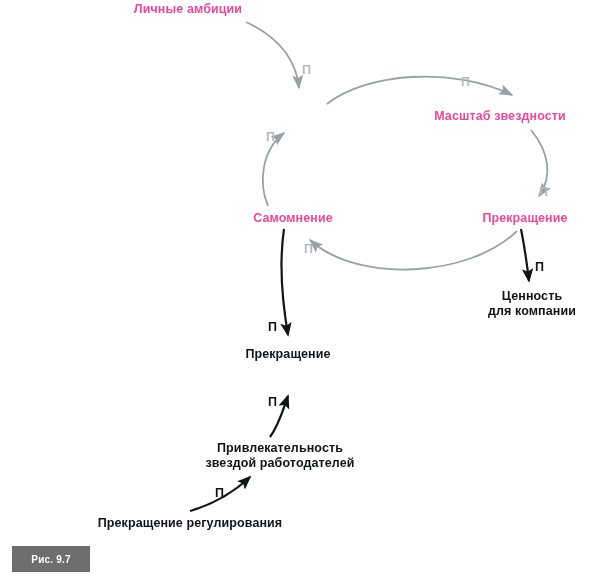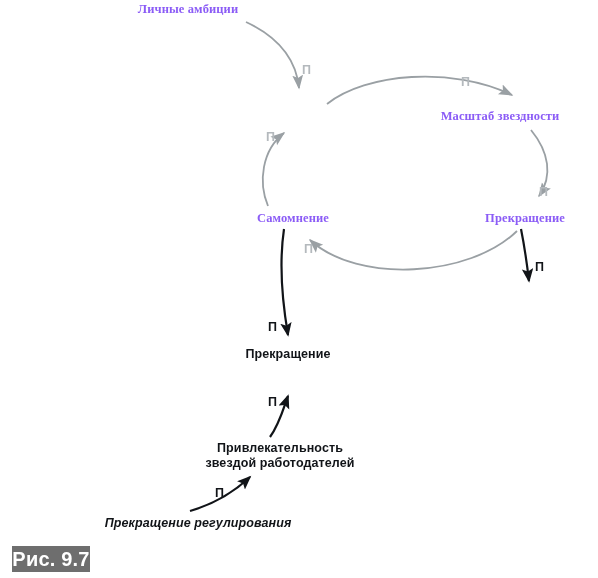--- a/index.html
+++ b/index.html
@@ -28,22 +28,21 @@
     position: absolute;
     font-family: "Liberation Sans", sans-serif;
     font-weight: bold;
     font-size: 12.5px;
     line-height: 15px;
     text-align: center;
     white-space: nowrap;
     letter-spacing: 0.1px;
   }
   .node-label.gray {
-    color: #8b5cf6;
-    font-family: Liberation Serif, serif;
+    color: #ec4899;
   }
   .node-label.black {
     color: #111418;
   }
   .node-label.multi {
     white-space: normal;
   }
   .polarity {
     position: absolute;
     font-family: "Liberation Sans", sans-serif;
@@ -60,21 +59,21 @@
   #figure-tag {
     position: absolute;
     left: 12px;
     top: 546px;
     width: 78px;
     height: 26px;
     background: #6e6e6e;
     color: #ffffff;
     font-family: "Liberation Sans", sans-serif;
     font-weight: bold;
-    font-size: 20px;
+    font-size: 10px;
     display: flex;
     align-items: center;
     justify-content: center;
     letter-spacing: 0.2px;
   }
 </style>
 </head>
 <body>
 
 <div id="canvas">
@@ -110,31 +109,35 @@
 
   <div class="node-label gray" style="left:132px; top:2px; width:112px;">Личные амбиции</div>
 
 
   <div class="node-label gray" style="left:432px; top:109px; width:136px;">Масштаб звездности</div>
 
   <div class="node-label gray" style="left:244px; top:211px; width:98px;">Самомнение</div>
 
   <div class="node-label gray" style="left:476px; top:211px; width:98px;">Прекращение</div>
 
+  <div class="node-label black multi" style="left:480px; top:289px; width:104px;">
+    <span>Ценность</span><br>
+    <span>для компании</span>
+  </div>
 
   <div class="node-label black multi" style="left:203px; top:347px; width:170px;">
     <span>Прекращение</span><br>
   </div>
 
   <div class="node-label black multi" style="left:185px; top:441px; width:190px;">
     <span>Привлекательность</span><br>
     <span>звездой работодателей</span>
   </div>
 
-  <div class="node-label black multi" style="left:88px; top:516px; width:220px;font-style:italic;">
+  <div class="node-label black multi" style="left:80px; top:516px; width:220px;">
     <span>Прекращение регулирования</span><br>
   </div>
 
   <div class="polarity gray" style="left:302px; top:64px;">П</div>
 
   <div class="polarity gray" style="left:461px; top:76px;">П</div>
 
   <div class="polarity gray" style="left:539px; top:186px;">П</div>
 
   <div class="polarity gray" style="left:304px; top:243px;">П</div>

